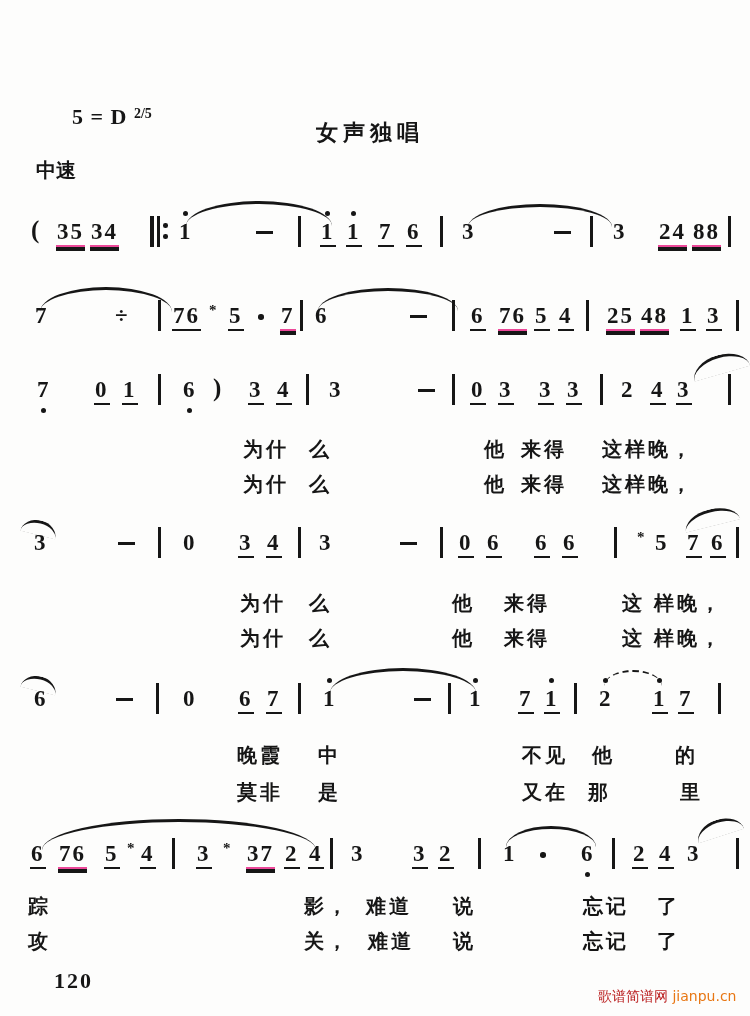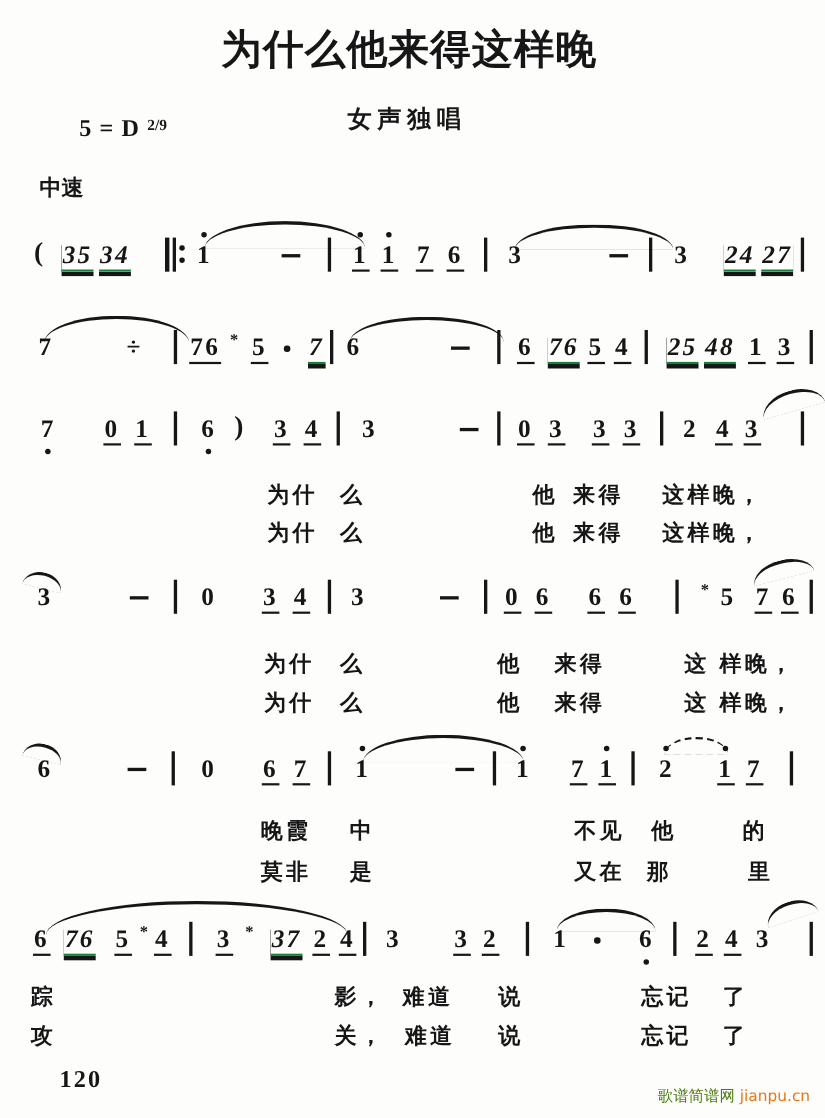--- a/index.html
+++ b/index.html
@@ -13,41 +13,41 @@
     position:absolute;top:20px;left:0;width:744px;text-align:center;
     font-size:37px;font-weight:800;letter-spacing:1px;
     font-family:"DejaVu Sans", sans-serif;
   }
   .keysig{
     position:absolute;left:72px;top:104px;font-size:22px;font-weight:700;
     font-family:"Liberation Serif", serif;letter-spacing:1px;
   }
   .meter{font-size:14px;font-weight:700;vertical-align:6px;letter-spacing:0;}
   .voice{
-    position:absolute;left:316px;top:93px;font-size:22px;font-weight:700;
+    position:absolute;left:316px;top:118px;font-size:22px;font-weight:700;
     font-family:"DejaVu Sans", sans-serif;letter-spacing:5px;
   }
   .credit{
     position:absolute;left:590px;top:105px;font-size:22px;font-weight:700;
     font-family:"DejaVu Sans", sans-serif;word-spacing:18px;letter-spacing:2px;
   }
   .tempo{
     position:absolute;left:36px;top:157px;font-size:20px;font-weight:700;
     font-family:Liberation Mono, monospace;
   }
   .score{position:absolute;inset:0;}
   .mline{position:absolute;left:0;width:750px;height:40px;}
   .tok{
     position:absolute;top:0;height:25px;line-height:25px;
     font-size:23px;font-weight:700;white-space:pre;
     font-family:"Liberation Serif", serif;letter-spacing:2px;
     padding:0 1px;
   }
   .tok.u1{border-bottom:2px solid #161616;padding-bottom:1px;}
-  .tok.u2{border-bottom:2px solid #15803d;box-shadow:0 4px 0 0 #161616;padding-bottom:1px;font-style:italic;}
+  .tok.u2{border-bottom:2px solid #ec4899;box-shadow:0 4px 0 0 #161616;padding-bottom:1px;}
   .tok.paren{font-size:25px;top:-2px;letter-spacing:0;}
   .tok.acc{font-size:15px;top:-5px;letter-spacing:0;}
   .tok.div{letter-spacing:0;}
   .nd{position:absolute;left:50%;margin-left:-3px;width:5px;height:5px;border-radius:50%;background:#161616;}
   .da{top:-8px;}
   .db{bottom:-11px;}
   .bar{position:absolute;top:-3px;width:2.5px;height:31px;background:#161616;}
   .dash{position:absolute;top:12px;width:17px;height:3px;background:#161616;}
   .augdot{position:absolute;top:11px;width:5.5px;height:5.5px;border-radius:50%;background:#161616;}
   .rep{position:absolute;top:-3px;width:20px;height:31px;}
@@ -67,30 +67,29 @@
     font-family:"DejaVu Sans", sans-serif;letter-spacing:3px;
   }
   .pagenum{
     position:absolute;left:54px;top:968px;font-size:22px;font-weight:700;
     font-family:"Liberation Serif", serif;letter-spacing:2px;
   }
   .watermark{
     position:absolute;left:598px;top:988px;font-size:14px;
     font-family:"DejaVu Sans", sans-serif;white-space:pre;
   }
-  .wm-site{color:#4d7c0f;}
+  .wm-site{color:#b91c1c;}
   .wm-url{color:#e87714;}
 </style>
 </head>
 <body>
 
 <div class="page">
-  <div class="title">为什么他来得这样晚</div>
-
-  <div class="keysig"><span>5 = D</span> <sup class="meter">2/9</sup></div>
+
+  <div class="keysig"><span>5 = D</span> <sup class="meter">2/5</sup></div>
 
   <div class="voice">女声独唱</div>
   <div class="tempo">中速</div>
 
   <div class="score">
       <div class="mline" style="top: 219px;">
         <div class="tok paren" style="left: 30px;">(</div>
         <div class="tok u2" style="left: 56px;">35</div>
         <div class="tok u2" style="left: 90px;">34</div>
         <div class="rep" style="left: 150px;">
@@ -105,21 +104,21 @@
         <div class="tok u1" style="left: 320px;">1<div class="nd da"></div></div>
         <div class="tok u1" style="left: 346px;">1<div class="nd da"></div></div>
         <div class="tok u1" style="left: 378px;">7</div>
         <div class="tok u1" style="left: 406px;">6</div>
         <div class="bar" style="left: 440px;"></div>
         <div class="tok" style="left: 461px;">3</div>
         <div class="dash" style="left: 554px;"></div>
         <div class="bar" style="left: 590px;"></div>
         <div class="tok" style="left: 612px;">3</div>
         <div class="tok u2" style="left: 658px;">24</div>
-        <div class="tok u2" style="left: 692px;">27</div>
+        <div class="tok u2" style="left: 692px;">88</div>
         <div class="bar" style="left: 728px;"></div>
         <div class="slur" style="left: 186px; width: 146px; height: 22px; top: -18px;"></div>
         <div class="slur" style="left: 468px; width: 144px; height: 20px; top: -15px;"></div>
       </div>
       <div class="mline" style="top: 303px;">
         <div class="tok" style="left: 34px;">7</div>
         <div class="tok div" style="left: 114px;">÷</div>
         <div class="bar" style="left: 158px;"></div>
         <div class="tok u1" style="left: 172px;">76</div>
         <div class="tok acc" style="left: 208px;">*</div>

